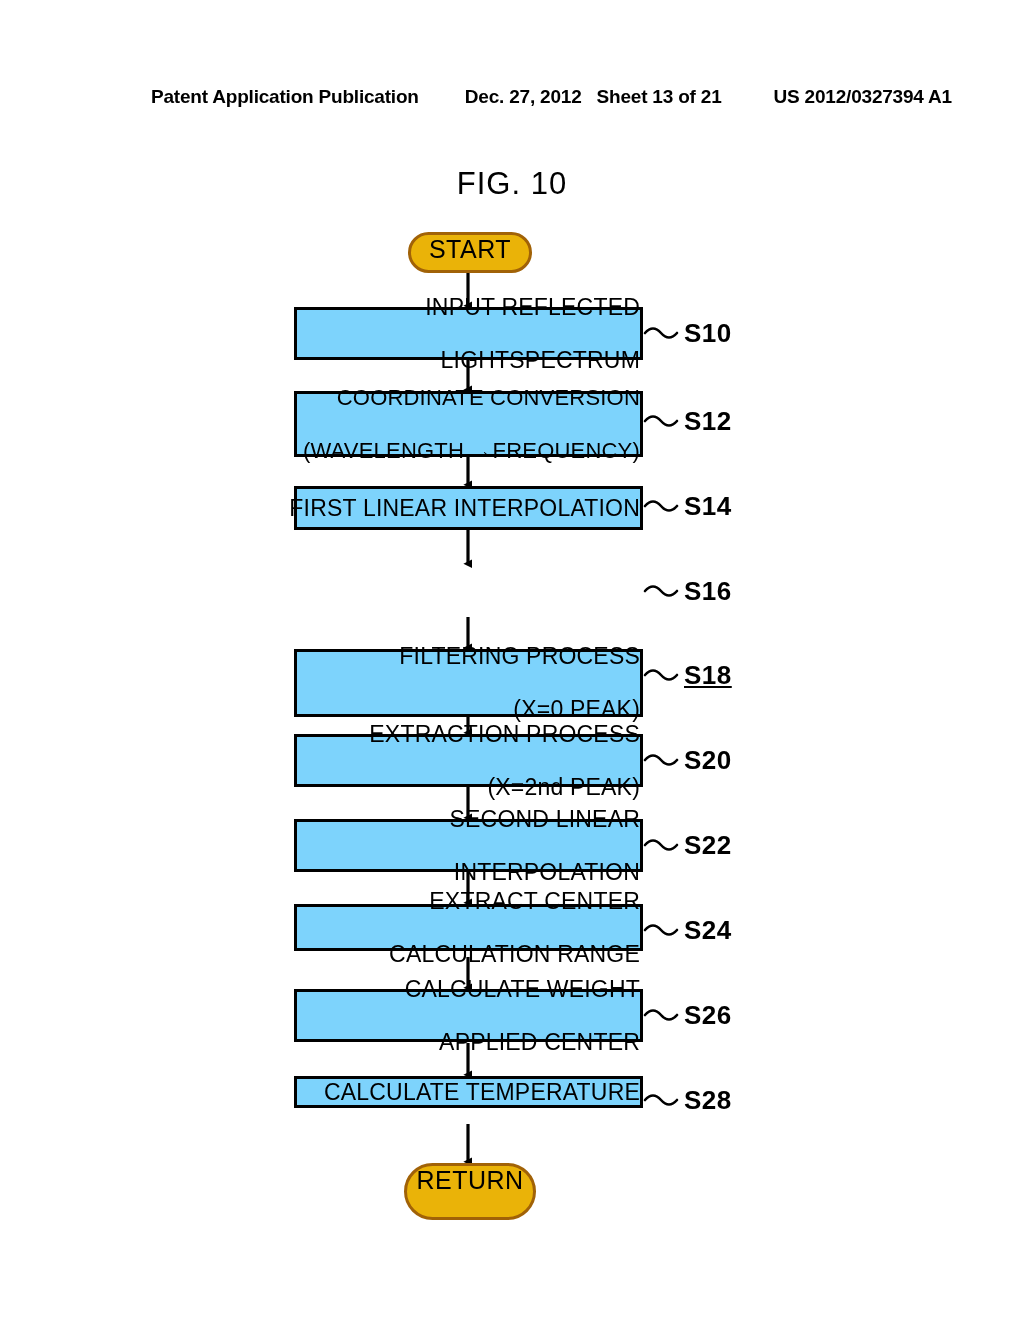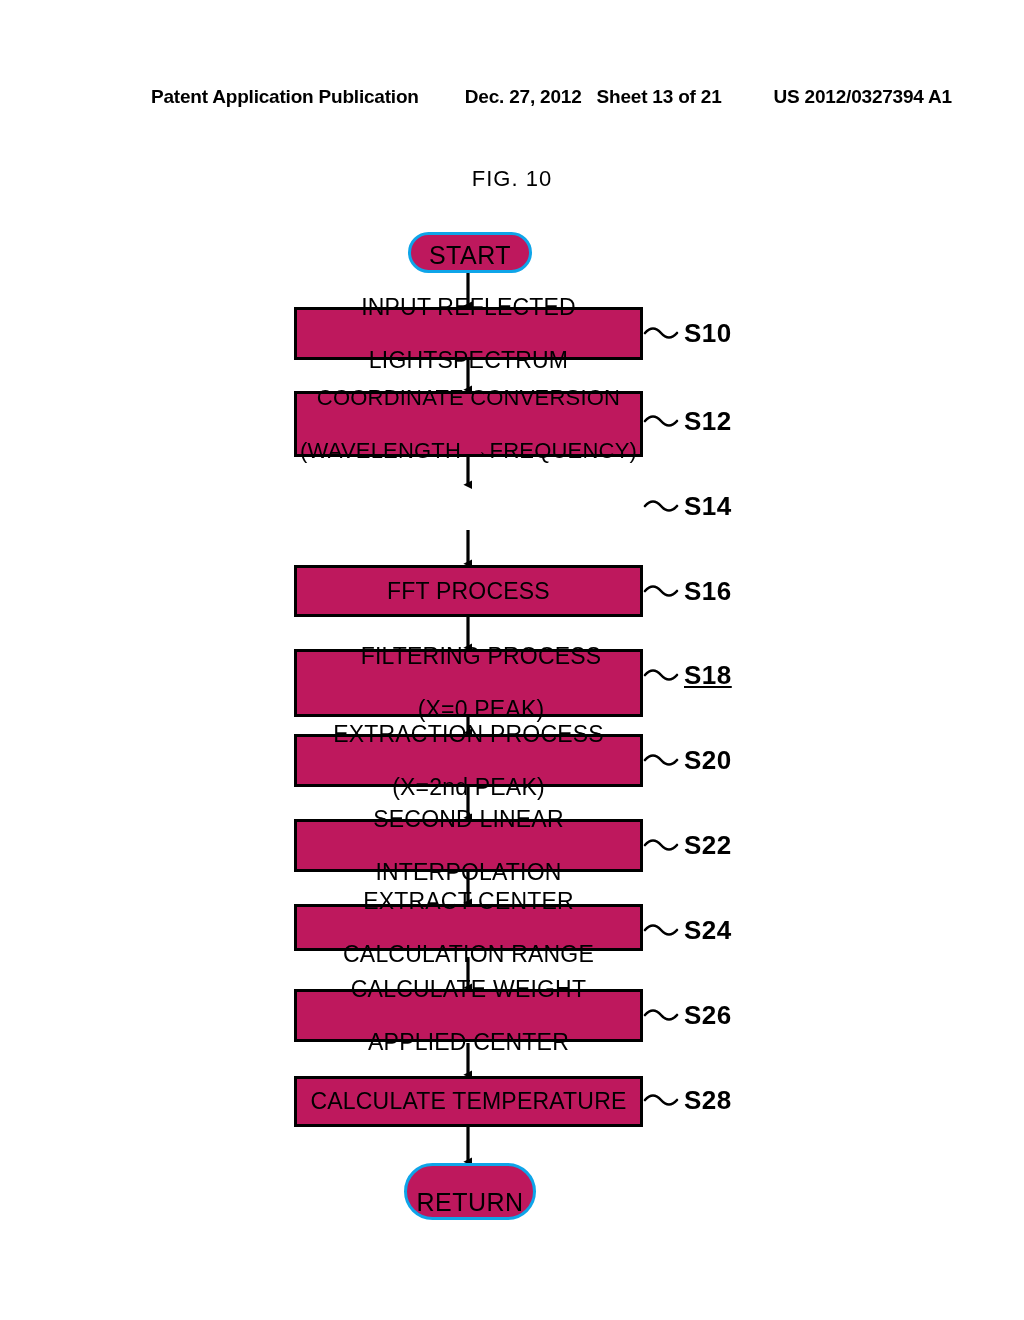--- a/index.html
+++ b/index.html
@@ -37,58 +37,58 @@
   .patent-header .pub-sheet  { margin-left: 15px; }
   .patent-header .pub-number { margin-left: 52px; }
 
   
   .fig-title {
     position: absolute;
     top: 166px;
     left: 0;
     width: 1024px;
     text-align: center;
-    font-size: 22px;
+    font-size: 31px;
     letter-spacing: 1px;
     font-family: "Liberation Sans", sans-serif;
   }
   .fig-title .fig-word { letter-spacing: 1px; }
 
   
   #flowchart {
     position: absolute;
     left: 0;
     top: 0;
     width: 1024px;
     height: 1320px;
   }
 
   
   .terminal {
     position: absolute;
     box-sizing: border-box;
-    border: 3px solid #0ea5e9;
+    border: 3px solid #a16207;
     border-radius: 999px;
-    background: #be185d;
+    background: #eab308;
     display: flex;
-    align-items: flex-end;
+    align-items: flex-start;
     justify-content: center;
     font-size: 25px;
     letter-spacing: 0.5px;
   }
 
   
   .process {
     position: absolute;
     box-sizing: border-box;
     border: 3px solid #000;
-    background: #be185d;
+    background: #7dd3fc;
     display: flex;
     flex-direction: column;
-    align-items: center;
+    align-items: flex-end;
     justify-content: center;
     text-align: center;
     font-size: 23px;
     line-height: 25px;
     letter-spacing: 0.2px;
     gap: 28px;
   }
   .process .ln { display: block; white-space: nowrap; }
 
   
@@ -170,25 +170,25 @@
     <span class="ln">LIGHTSPECTRUM</span>
   </div>
   <div class="step-label" style="left:684px; top:318px;">S10</div>
 
   <div class="process" style="left:294px; top:391px; width:349px; height:66px; font-size:22px;">
     <span class="ln">COORDINATE CONVERSION</span>
     <span class="ln">(WAVELENGTH →FREQUENCY)</span>
   </div>
   <div class="step-label" style="left:684px; top:406px;">S12</div>
 
+  <div class="process" style="left:294px; top:486px; width:349px; height:44px;">
+    <span class="ln">FIRST LINEAR INTERPOLATION</span>
+  </div>
   <div class="step-label" style="left:684px; top:491px;">S14</div>
 
-  <div class="process" style="left:294px; top:565px; width:349px; height:52px;">
-    <span class="ln">FFT PROCESS</span>
-  </div>
   <div class="step-label" style="left:684px; top:576px;">S16</div>
 
   <div class="process" style="left:294px; top:649px; width:349px; height:68px;padding-left:25px;">
     <span class="ln">FILTERING PROCESS</span>
     <span class="ln">(X=0 PEAK)</span>
   </div>
   <div class="step-label" style="left:684px; top:660px;text-decoration:underline;">S18</div>
 
   <div class="process" style="left:294px; top:734px; width:349px; height:53px;">
     <span class="ln">EXTRACTION PROCESS</span>
@@ -207,21 +207,21 @@
     <span class="ln">CALCULATION RANGE</span>
   </div>
   <div class="step-label" style="left:684px; top:915px;">S24</div>
 
   <div class="process" style="left:294px; top:989px; width:349px; height:53px;">
     <span class="ln">CALCULATE WEIGHT</span>
     <span class="ln">APPLIED CENTER</span>
   </div>
   <div class="step-label" style="left:684px; top:1000px;text-align:center;">S26</div>
 
-  <div class="process" style="left:294px; top:1076px; width:349px; height:51px;">
+  <div class="process" style="left:294px; top:1076px; width:349px; height:32px;">
     <span class="ln">CALCULATE TEMPERATURE</span>
   </div>
   <div class="step-label" style="left:684px; top:1085px;">S28</div>
 
   <div class="terminal" style="left:404px; top:1163px; width:132px; height:57px;">
     <span>RETURN</span>
   </div>
 
 </div>
 

